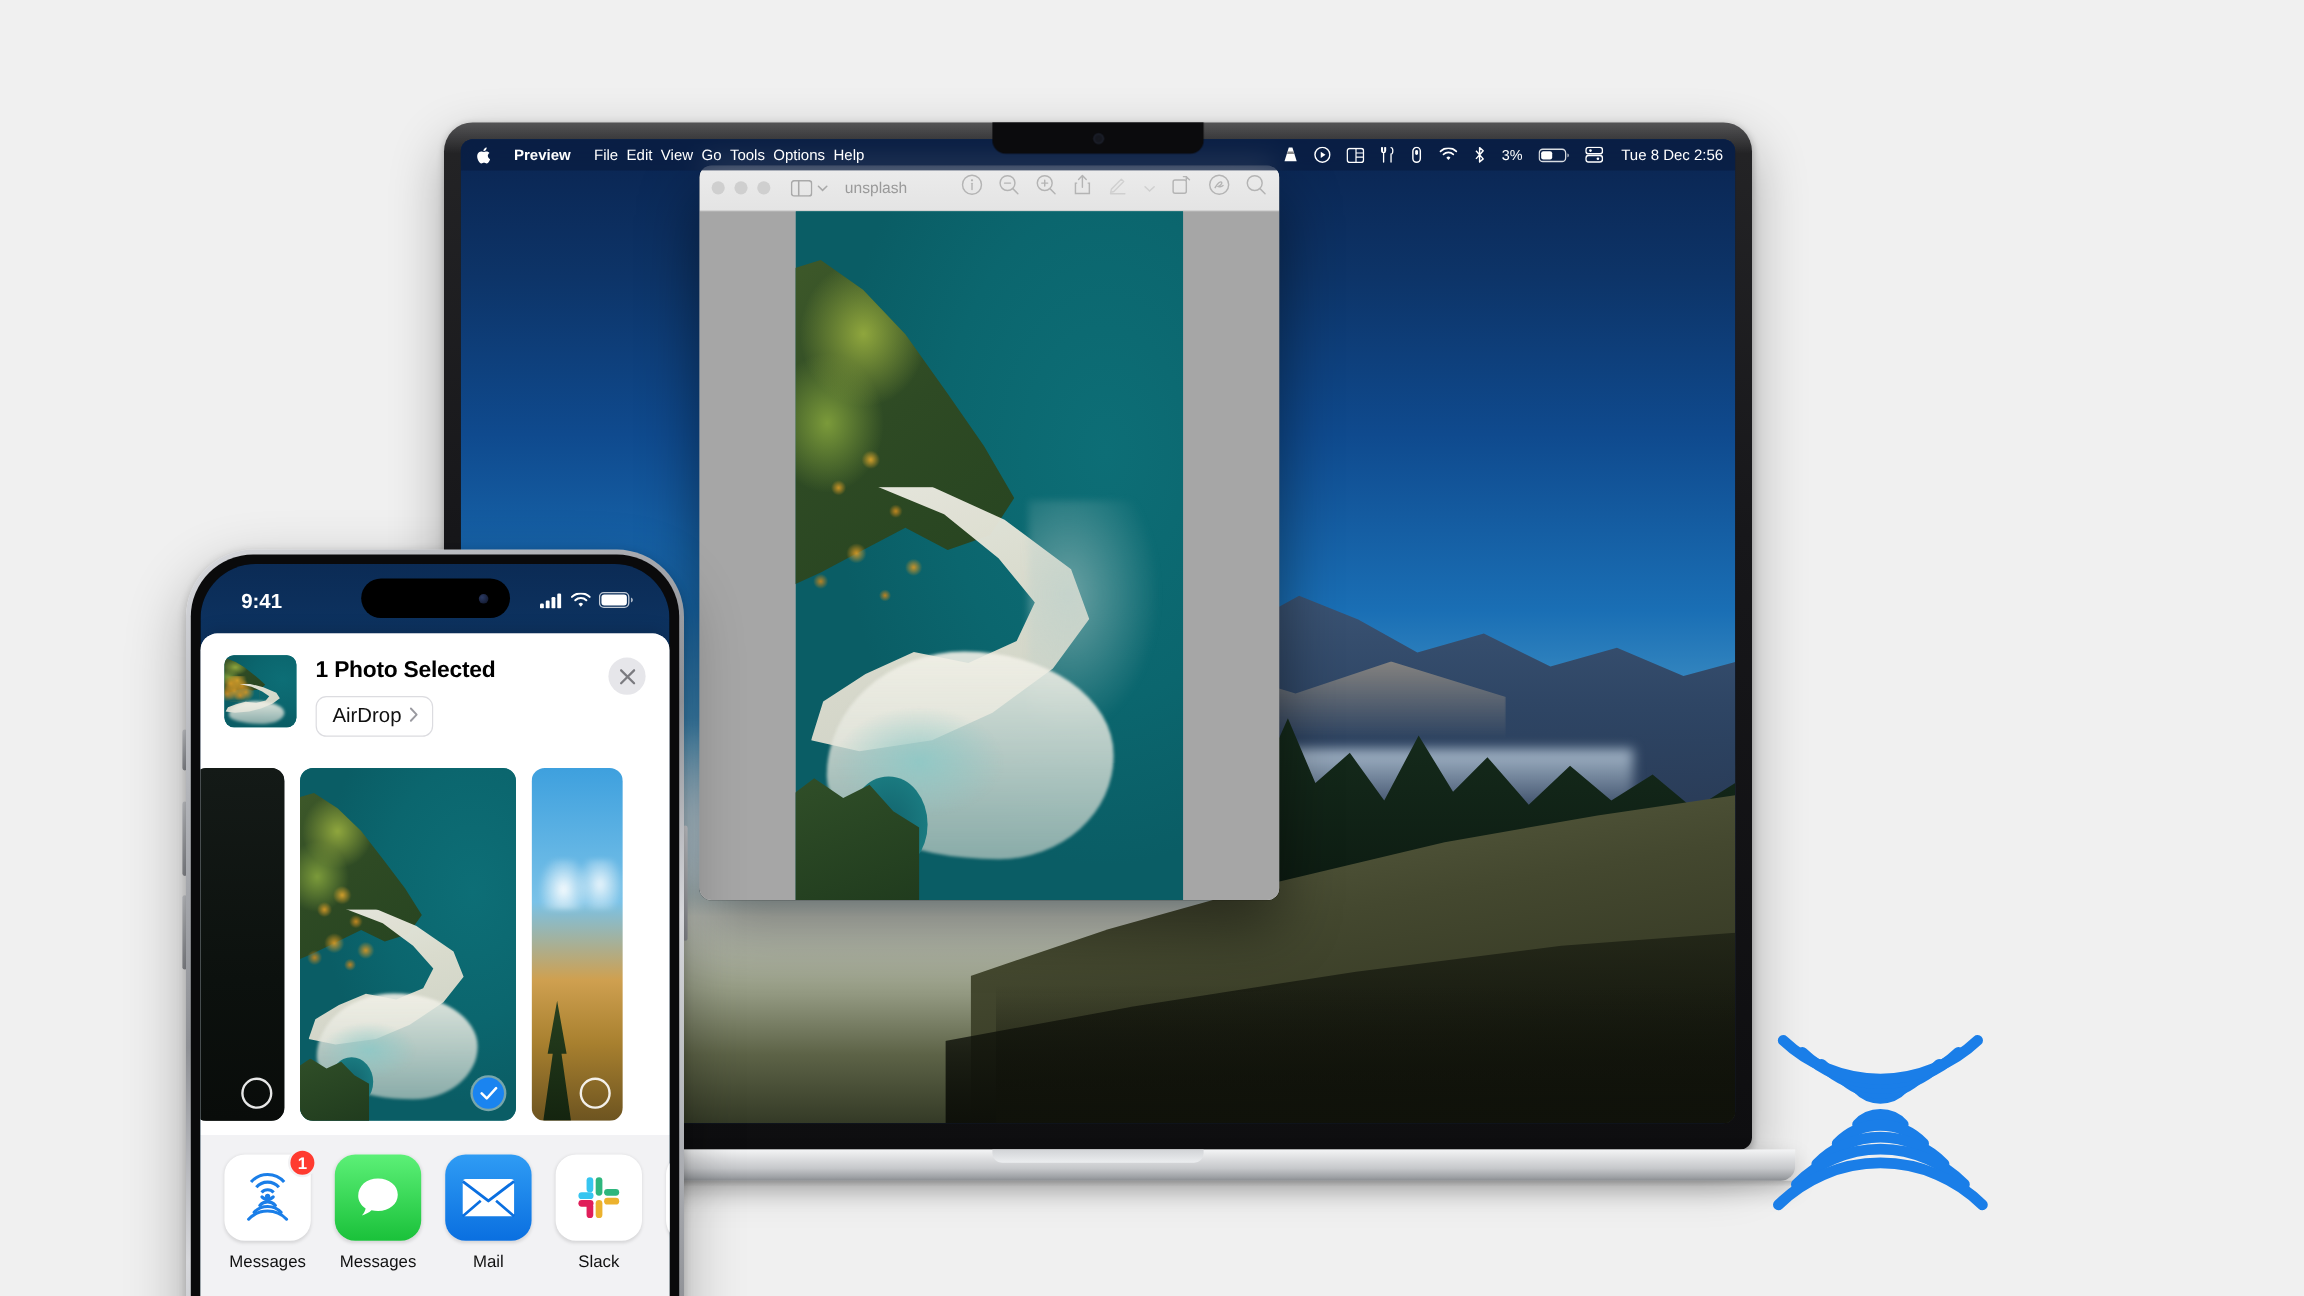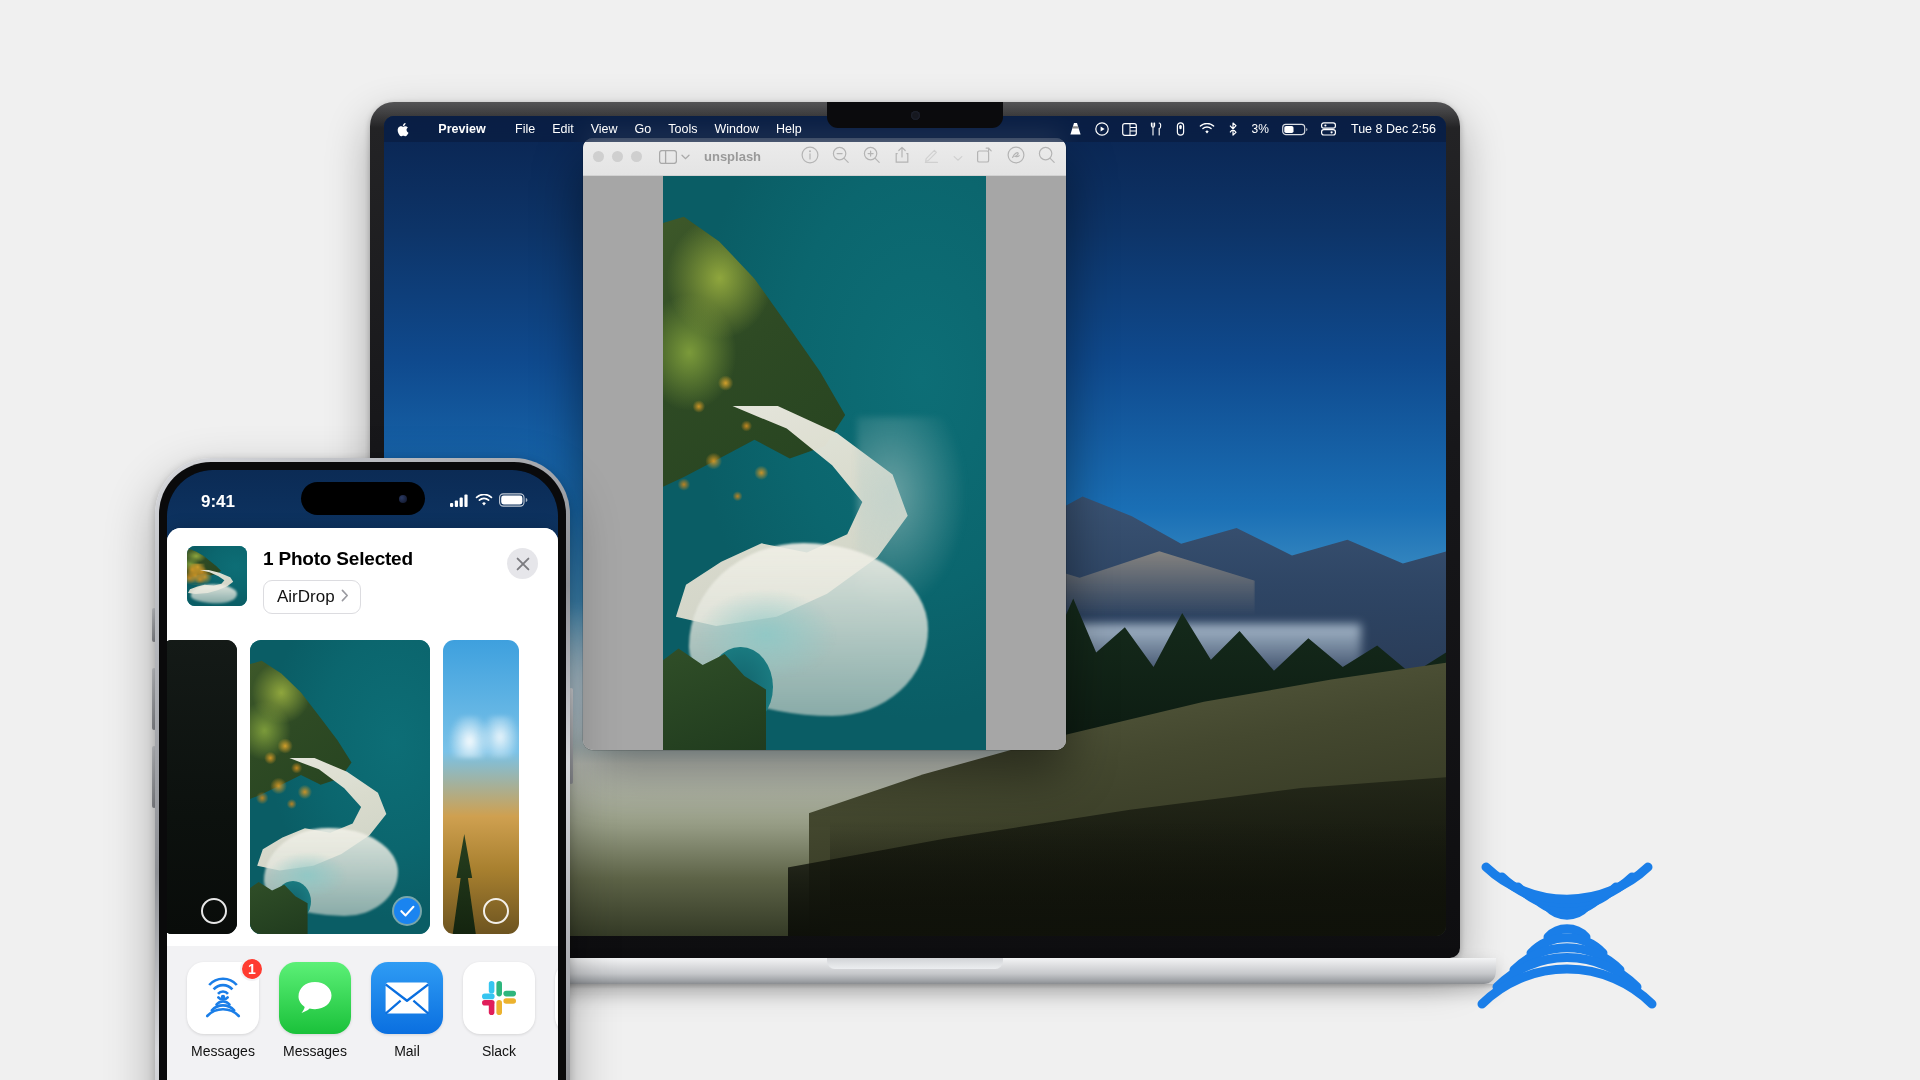--- a/index.html
+++ b/index.html
@@ -105,21 +105,21 @@
 
   
   .menubar{
     position:absolute; left:0; right:0; top:0; height:26px; z-index:5;
     background:rgba(10,26,58,.55);
     backdrop-filter: blur(12px);
     display:flex; align-items:center;
     padding:0 10px 0 12px; color:#fff;
     font-size:12.5px;
   }
-  .mb-left{ display:flex; align-items:center; gap:17px; }
+  .mb-left{ display:flex; align-items:center; gap:7px; }
   .mb-right{ margin-left:auto; display:flex; align-items:center; gap:13px; font-size:12.5px;}
   .menu-item{ color:#fff; white-space:nowrap; }
   .menu-item.app{ font-weight:700; }
   .apple-logo{ width:13px; height:15px; display:inline-block; }
   .mi-icon{ display:inline-flex; align-items:center; justify-content:center; }
   .batt-pct{ font-size:12px; letter-spacing:.1px; }
   .clock{ font-size:12.5px; white-space:nowrap; padding-left:2px;}
 
   
   .preview-win{
@@ -130,21 +130,21 @@
     z-index:4;
   }
   .pv-titlebar{
     height:38px; background:linear-gradient(180deg,#ececec,#e4e4e4);
     display:flex; align-items:center; padding:0 10px;
     border-bottom:.5px solid #d2d2d2;
   }
   .lights{ display:flex; gap:8px; align-items:center; }
   .light{ width:11px;height:11px;border-radius:50%;background:#cfcfcf; }
   .pv-sidebar-btn{ display:flex; align-items:center; gap:4px; margin-left:17px; color:#a9a9a9;}
-  .pv-title{ margin-left:14px; font-size:13px; color:#9a9a9a; font-weight:700; }
+  .pv-title{ margin-left:14px; font-size:13px; color:#9a9a9a; font-weight:400; }
   .pv-tools{ margin-left:auto; display:flex; align-items:center; gap:13px; color:#b4b4b4; }
   .pv-tools .dim{ opacity:.45; }
   .pv-canvas{
     position:absolute; left:0; right:0; top:38px; bottom:0;
     background:#a6a6a6; display:flex; align-items:stretch; justify-content:center;
   }
   .pv-photo{ width:323px; position:relative; overflow:hidden; }
 
   
   .aerial{ position:absolute; inset:0; background:linear-gradient(160deg,#0f7b82 0%,#0e7278 45%,#126f74 100%); }
@@ -399,21 +399,21 @@
                 <path d="M11.3 8.4c0-1.7 1.4-2.5 1.5-2.6-0.8-1.2-2.1-1.3-2.5-1.4-1.1-0.1-2.1 0.6-2.6 0.6-0.5 0-1.4-0.6-2.3-0.6C4.2 4.4 3 5.1 2.4 6.2c-1.3 2.2-0.3 5.5 0.9 7.3 0.6 0.9 1.3 1.9 2.3 1.8 0.9 0 1.2-0.6 2.3-0.6 1.1 0 1.4 0.6 2.3 0.6 1 0 1.6-0.9 2.2-1.8 0.7-1 1-2 1-2.1C13.3 11.4 11.3 10.6 11.3 8.4z"></path>
                 <path d="M9.6 3.2C10.1 2.6 10.4 1.8 10.3 1c-0.7 0-1.6 0.5-2.1 1.1C7.7 2.6 7.3 3.5 7.4 4.3 8.2 4.3 9.1 3.8 9.6 3.2z"></path>
               </svg>
             </span>
             <span class="menu-item app">Preview</span>
             <span class="menu-item">File</span>
             <span class="menu-item">Edit</span>
             <span class="menu-item">View</span>
             <span class="menu-item">Go</span>
             <span class="menu-item">Tools</span>
-            <span class="menu-item">Window</span>
+            <span class="menu-item">Options</span>
             <span class="menu-item">Help</span>
           </div>
 
           <div class="mb-right">
             <span class="mi-icon">
               <svg width="13" height="14" viewBox="0 0 13 14">
                   <path d="M5 1h3l3.6 11.4H1.4z" fill="#fff"></path>
                   <path d="M4.2 4.2h4.6l.7 2.2H3.5z" fill="#2a2a2a" opacity=".55"></path>
                 </svg>
             </span>

